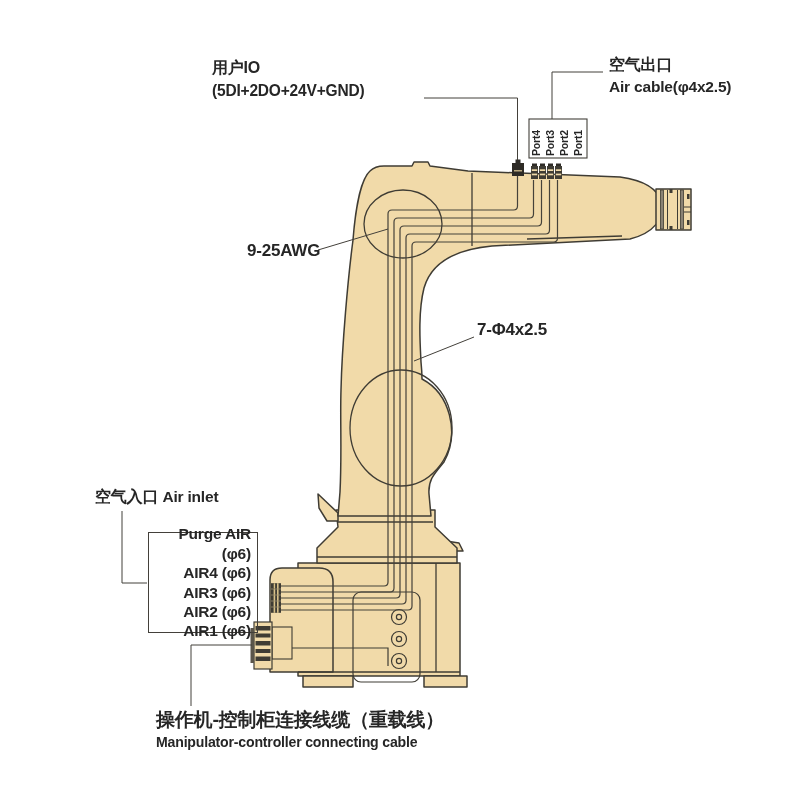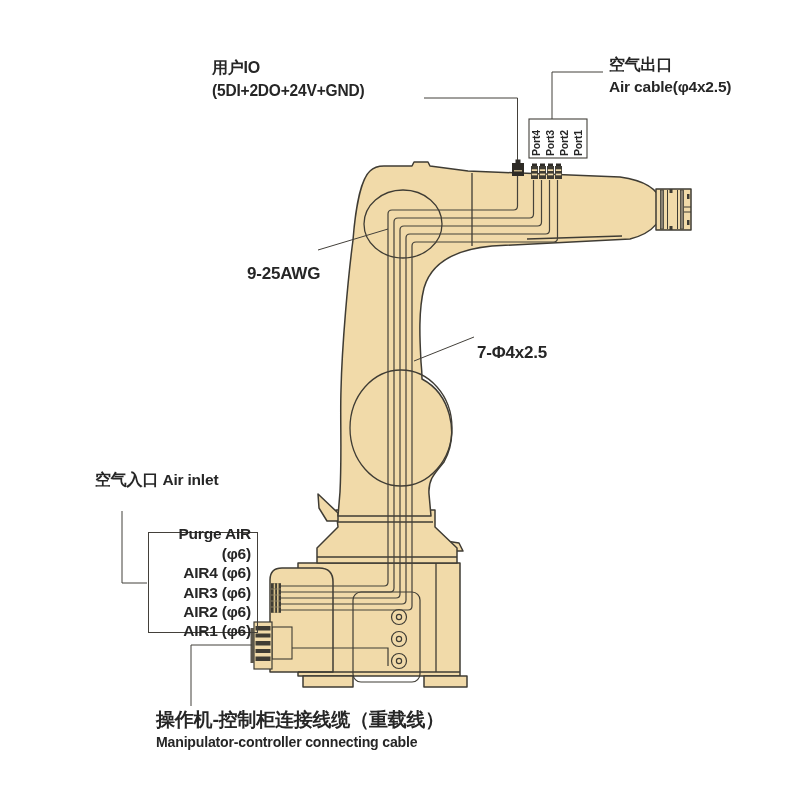--- a/index.html
+++ b/index.html
@@ -12,21 +12,21 @@
   .stage{
     position:relative;width:800px;height:800px;background:var(--bg);
     font-family:"Liberation Sans","DejaVu Sans",sans-serif;color:var(--text);
     overflow:hidden;
   }
   .stage svg{position:absolute;left:0;top:0;}
   .lbl{position:absolute;white-space:nowrap;font-weight:700;letter-spacing:-0.2px;}
   .cjk{font-size:16px;line-height:24px;}
   .lat{font-size:15.5px;line-height:20px;}
   .cond{transform:scaleX(0.94);transform-origin:0 0;}
-  .awg{font-size:17px;margin-top:23px;}
+  .awg{font-size:17px;}
   .airbox{
     position:absolute;left:148px;top:520px;width:110px;height:101px;
     border:1.3px solid #43403a;box-sizing:border-box;
     display:flex;flex-direction:column;justify-content:center;
     padding:1px 6px 1px 0;
     margin-top:12px;
   }
   .airbox .item{
     font-size:15.5px;line-height:19.4px;font-weight:700;text-align:right;
     letter-spacing:-0.2px;
@@ -231,21 +231,21 @@
   <span class="vert" style="left: 2px;">Port4</span>
       <span class="vert" style="left: 16px;">Port3</span>
       <span class="vert" style="left: 30px;">Port2</span>
       <span class="vert" style="left: 44px;">Port1</span>
     </div>
 
   <div class="lbl awg" style="left:247px;top:241px">9-25AWG</div>
 
   <div class="lbl awg" style="left:477px;top:320px">7-Φ4x2.5</div>
 
-  <div class="lbl" style="left:95px;top:468px">
+  <div class="lbl" style="left:95px;top:485px">
     <span class="cjk">空气入口</span>
     <span class="lat">Air inlet</span>
   </div>
 
   <div class="airbox">
 
   <div class="item">Purge AIR (φ6)</div>
       <div class="item">AIR4 (φ6)</div>
       <div class="item">AIR3 (φ6)</div>
       <div class="item">AIR2 (φ6)</div>

